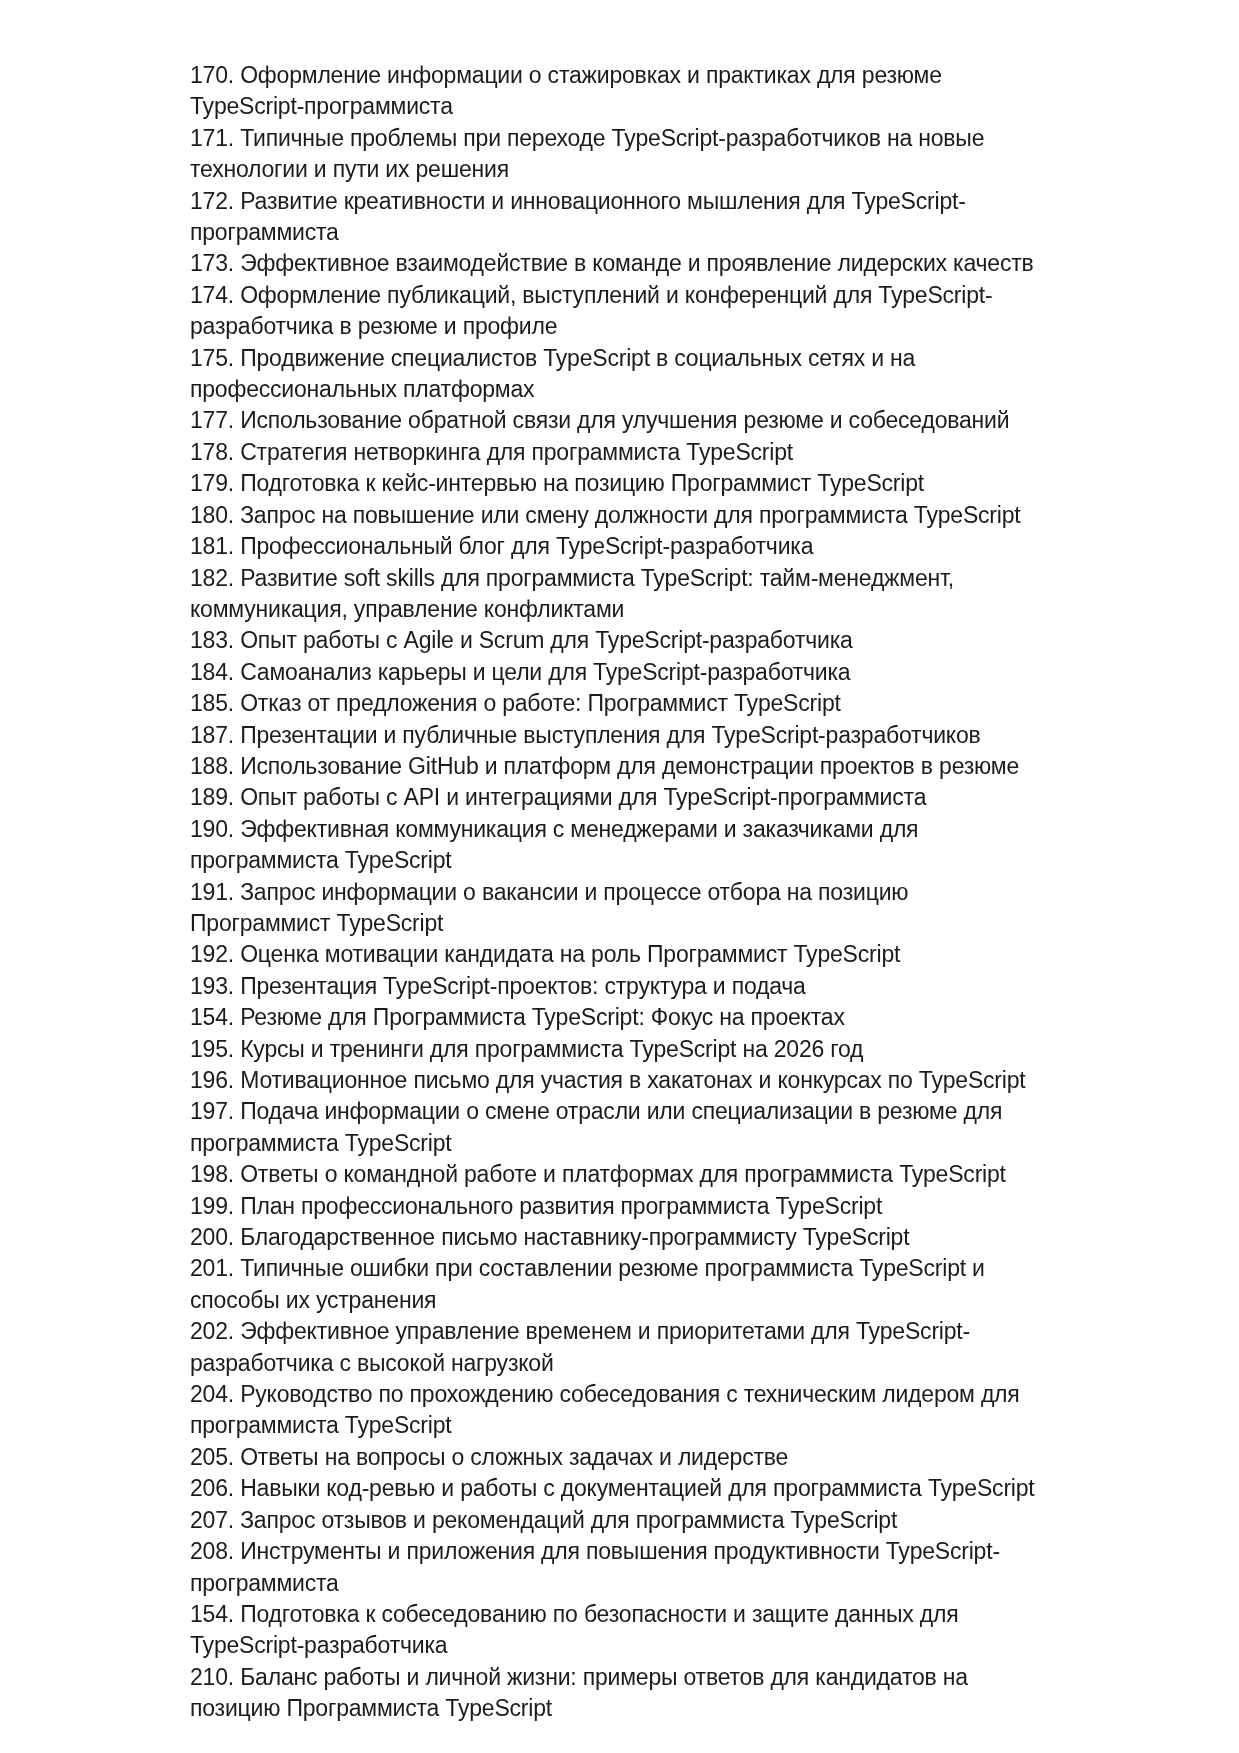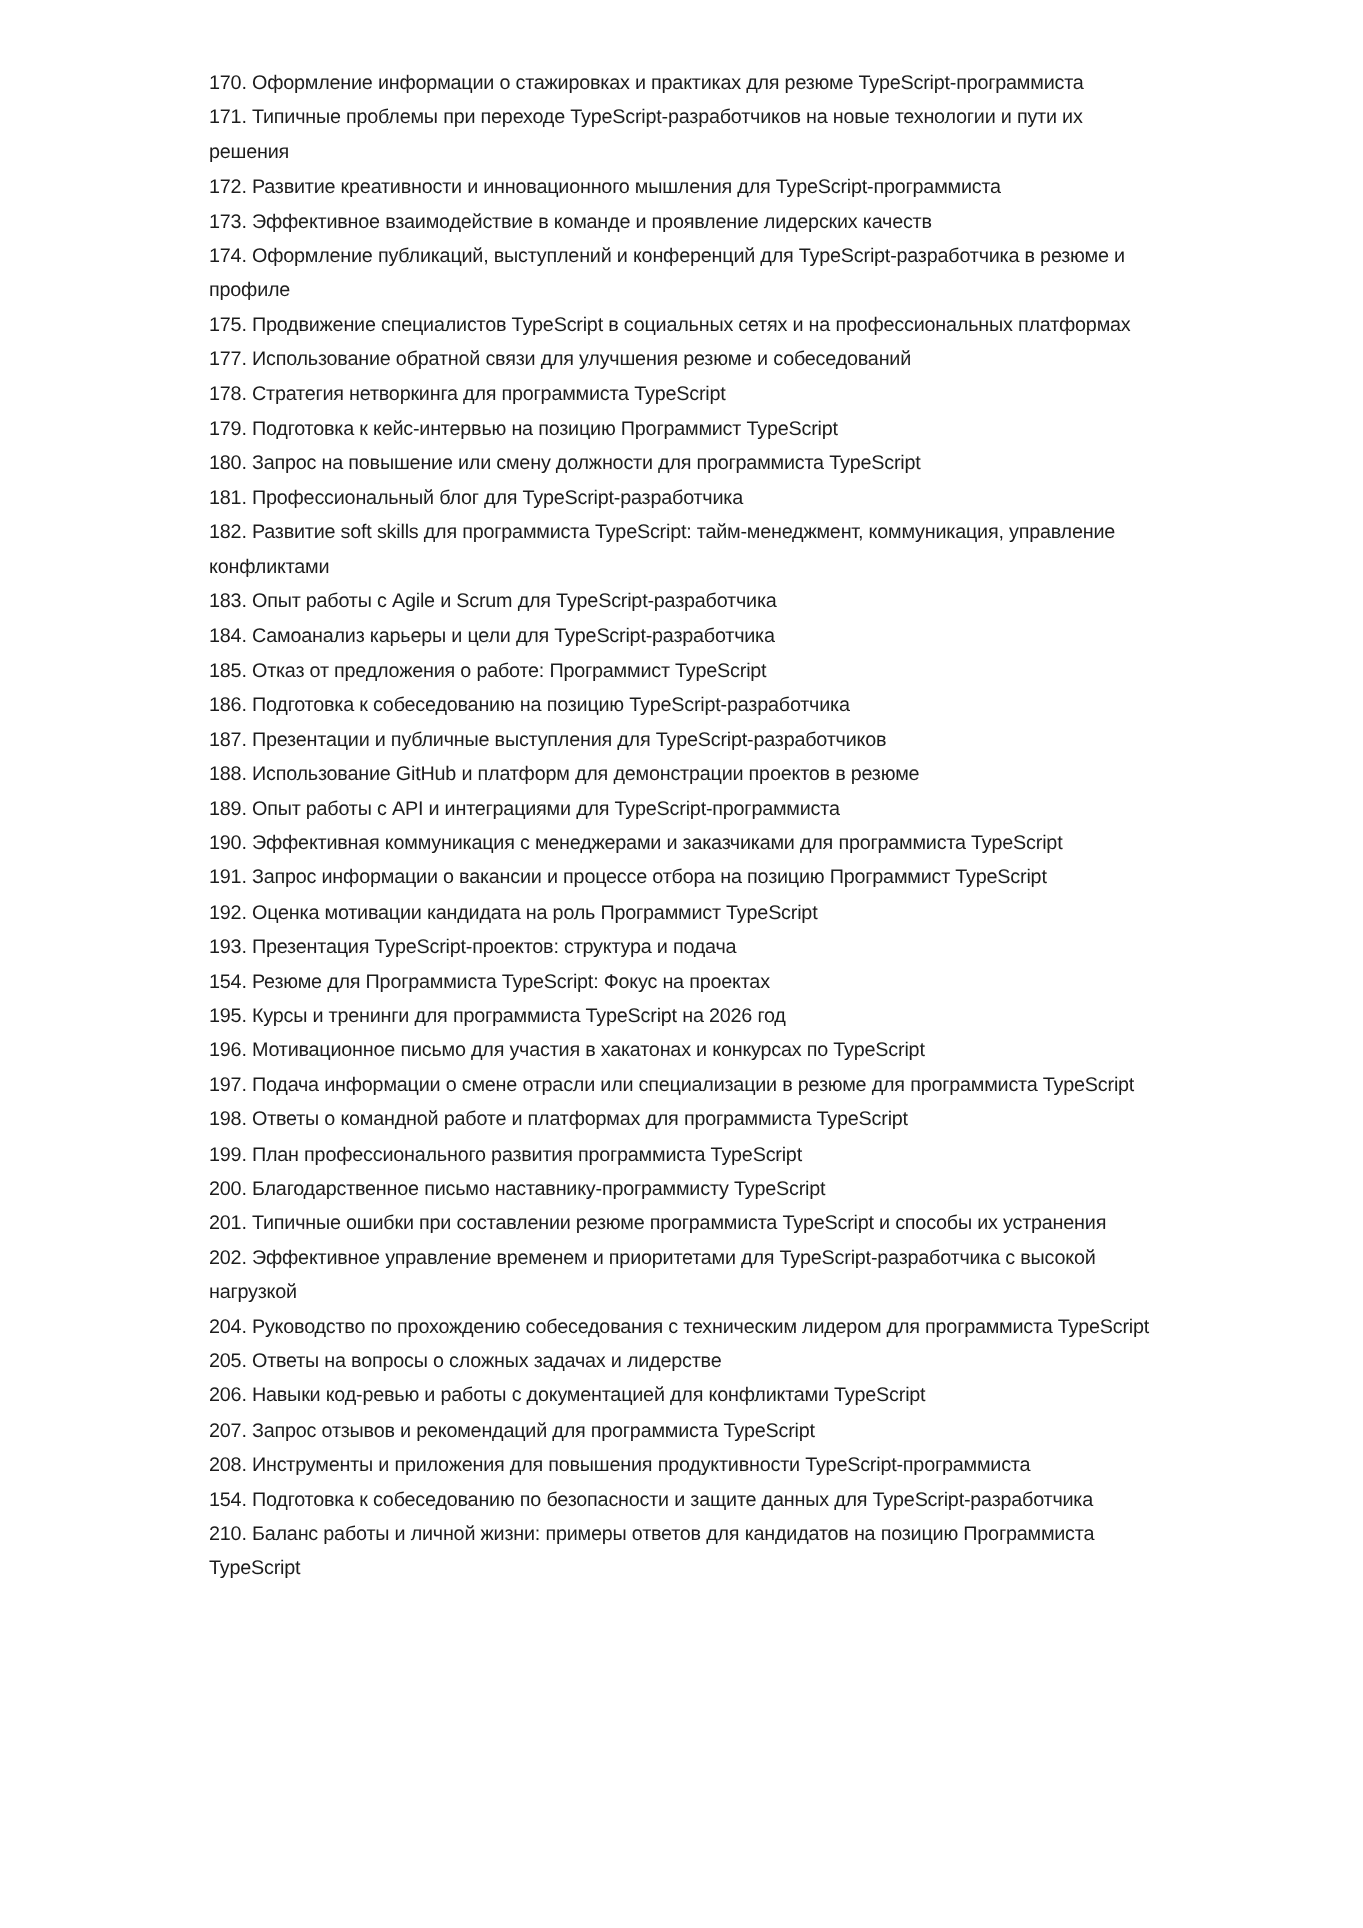--- a/index.html
+++ b/index.html
@@ -3,21 +3,21 @@
 <meta charset="utf-8">
 <style>
   html, body { margin: 0; padding: 0; background: #ffffff; }
   body { width: 1239px; height: 1753px; position: relative; overflow: hidden; }
   .page {
     position: absolute;
     left: 190px;
     top: 60px;
     width: 860px;
     font-family: "Liberation Sans", sans-serif;
-    font-size: 18px;
+    font-size: 23px;
     line-height: 31.4px;
     color: #1c1c1c;
     letter-spacing: -0.2px;
   }
   .item { margin: 0; padding: 0; }
 </style>
 </head>
 <body>
 
 <div class="page" id="list">
@@ -29,37 +29,36 @@
     <p class="item"><span>175.</span> <span>Продвижение специалистов TypeScript в социальных сетях и на профессиональных платформах</span></p>
     <p class="item"><span>177.</span> <span>Использование обратной связи для улучшения резюме и собеседований</span></p>
     <p class="item"><span>178.</span> <span>Стратегия нетворкинга для программиста TypeScript</span></p>
     <p class="item"><span>179.</span> <span>Подготовка к кейс-интервью на позицию Программист TypeScript</span></p>
     <p class="item"><span>180.</span> <span>Запрос на повышение или смену должности для программиста TypeScript</span></p>
     <p class="item"><span>181.</span> <span>Профессиональный блог для TypeScript-разработчика</span></p>
     <p class="item"><span>182.</span> <span>Развитие soft skills для программиста TypeScript: тайм-менеджмент, коммуникация, управление конфликтами</span></p>
     <p class="item"><span>183.</span> <span>Опыт работы с Agile и Scrum для TypeScript-разработчика</span></p>
     <p class="item"><span>184.</span> <span>Самоанализ карьеры и цели для TypeScript-разработчика</span></p>
     <p class="item"><span>185.</span> <span>Отказ от предложения о работе: Программист TypeScript</span></p>
-    <p class="item"><span>186.</span> <span>Подготовка к собеседованию на позицию TypeScript-разработчика</span></p>
     <p class="item"><span>187.</span> <span>Презентации и публичные выступления для TypeScript-разработчиков</span></p>
     <p class="item"><span>188.</span> <span>Использование GitHub и платформ для демонстрации проектов в резюме</span></p>
     <p class="item"><span>189.</span> <span>Опыт работы с API и интеграциями для TypeScript-программиста</span></p>
     <p class="item"><span>190.</span> <span>Эффективная коммуникация с менеджерами и заказчиками для программиста TypeScript</span></p>
     <p class="item"><span>191.</span> <span>Запрос информации о вакансии и процессе отбора на позицию Программист TypeScript</span></p>
     <p class="item"><span>192.</span> <span>Оценка мотивации кандидата на роль Программист TypeScript</span></p>
     <p class="item"><span>193.</span> <span>Презентация TypeScript-проектов: структура и подача</span></p>
     <p class="item"><span>154.</span> <span>Резюме для Программиста TypeScript: Фокус на проектах</span></p>
     <p class="item"><span>195.</span> <span>Курсы и тренинги для программиста TypeScript на 2026 год</span></p>
     <p class="item"><span>196.</span> <span>Мотивационное письмо для участия в хакатонах и конкурсах по TypeScript</span></p>
     <p class="item"><span>197.</span> <span>Подача информации о смене отрасли или специализации в резюме для программиста TypeScript</span></p>
     <p class="item"><span>198.</span> <span>Ответы о командной работе и платформах для программиста TypeScript</span></p>
     <p class="item"><span>199.</span> <span>План профессионального развития программиста TypeScript</span></p>
     <p class="item"><span>200.</span> <span>Благодарственное письмо наставнику-программисту TypeScript</span></p>
     <p class="item"><span>201.</span> <span>Типичные ошибки при составлении резюме программиста TypeScript и способы их устранения</span></p>
     <p class="item"><span>202.</span> <span>Эффективное управление временем и приоритетами для TypeScript-разработчика с высокой нагрузкой</span></p>
     <p class="item"><span>204.</span> <span>Руководство по прохождению собеседования с техническим лидером для программиста TypeScript</span></p>
     <p class="item"><span>205.</span> <span>Ответы на вопросы о сложных задачах и лидерстве</span></p>
-    <p class="item"><span>206.</span> <span>Навыки код-ревью и работы с документацией для конфликтами TypeScript</span></p>
+    <p class="item"><span>206.</span> <span>Навыки код-ревью и работы с документацией для программиста TypeScript</span></p>
     <p class="item"><span>207.</span> <span>Запрос отзывов и рекомендаций для программиста TypeScript</span></p>
     <p class="item"><span>208.</span> <span>Инструменты и приложения для повышения продуктивности TypeScript-программиста</span></p>
     <p class="item"><span>154.</span> <span>Подготовка к собеседованию по безопасности и защите данных для TypeScript-разработчика</span></p>
     <p class="item"><span>210.</span> <span>Баланс работы и личной жизни: примеры ответов для кандидатов на позицию Программиста TypeScript</span></p>
   </div>
 
 </body></html>

